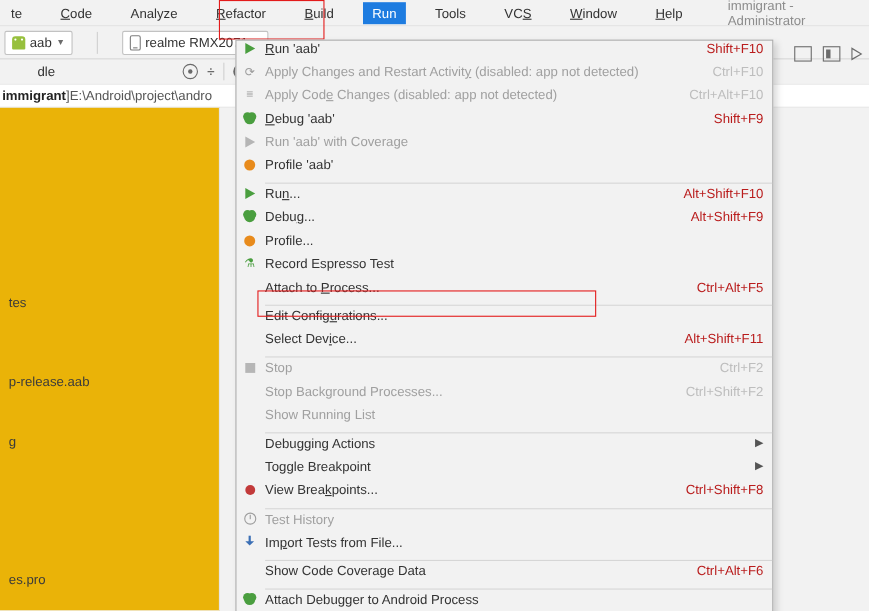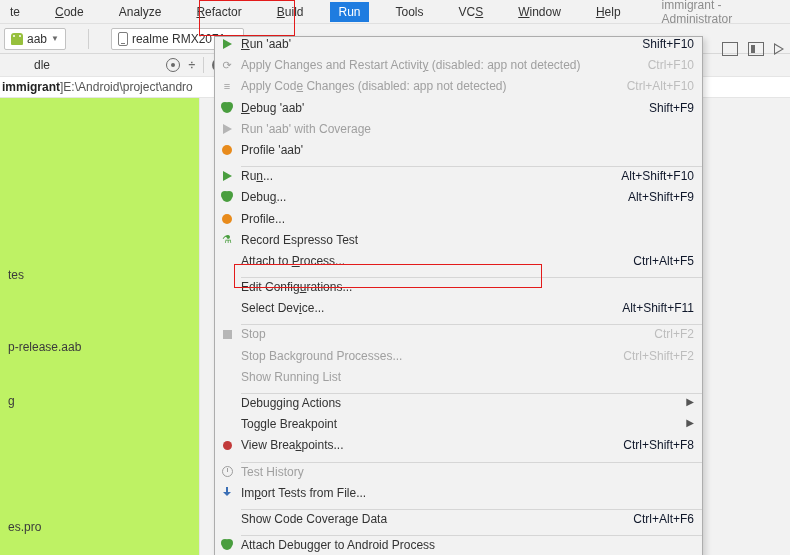--- a/index.html
+++ b/index.html
@@ -29,28 +29,28 @@
   .strip { height: 22px; display:flex; align-items:center; gap:8px; justify-content:flex-end; padding-right:564px; color:#555; }
   .strip .lbl { margin-right:auto; padding-left:2px; color:#333;margin-left:32px; }
   .gear { display:inline-block; width:14px; height:14px; border:2px solid #6a6a6a; border-radius:50%; position:relative; }
 
   
   .pathline { height: 22px; background:#fff; border-top:1px solid #e5e5e5; border-bottom:1px solid #e5e5e5; display:flex; align-items:center; padding-left:2px; font-size:12px; color:#555; }
   .pathline b { color:#222; }
 
   
   .content { display:flex; height: calc(555px - 24px - 30px - 22px - 22px); }
-  .yellow { width: 200px; background:#bef264; color:#3b3b3b; padding:4px 8px; font-size:12px; line-height:14px; position:relative; border-right:1px solid #e5e5e5; }
+  .yellow { width: 200px; background:#eab308; color:#3b3b3b; padding:4px 8px; font-size:12px; line-height:14px; position:relative; border-right:1px solid #e5e5e5; }
   .yellow .row { margin-top: 4px; }
 
   
   .dropdown { position:absolute; left:214px; top:36px; width:489px; background:#f2f2f2; border:1px solid #adadad; box-shadow:3px 3px 6px rgba(0,0,0,.15); }
   .dropdown .item { height:21.2px; display:flex; padding-left:26px; padding-right:8px; position:relative; cursor:default; }
   .dropdown .item.disabled { color:#a0a0a0; }
-  .dropdown .item .sc { margin-left:auto; color:#0f172a; font-size:12px; }
+  .dropdown .item .sc { margin-left:auto; color:#b91c1c; font-size:12px; }
   .dropdown .item.disabled .sc { color:#bdbdbd; }
   .dropdown hr { border:none; border-top:1px solid #d6d6d6; margin:2px 0 2px 26px; }
   .dropdown .item .ic { position:absolute; left:5px; width:14px; height:14px; display:flex; align-items:center; justify-content:center; font-size:11px; }
   .dropdown .item .submenu-arrow { margin-left:auto; color:#555; font-size:10px; }
   .dropdown .ul { text-decoration: underline; }
 
   .red-box-item { position:absolute; left:234px; top:264px; width:308px; height:24px; border:1px solid #e31b1b; pointer-events:none; z-index:5; }
 
   
   .righttools { position:absolute; right:6px; top:42px; display:flex; gap:10px; align-items:center; }

